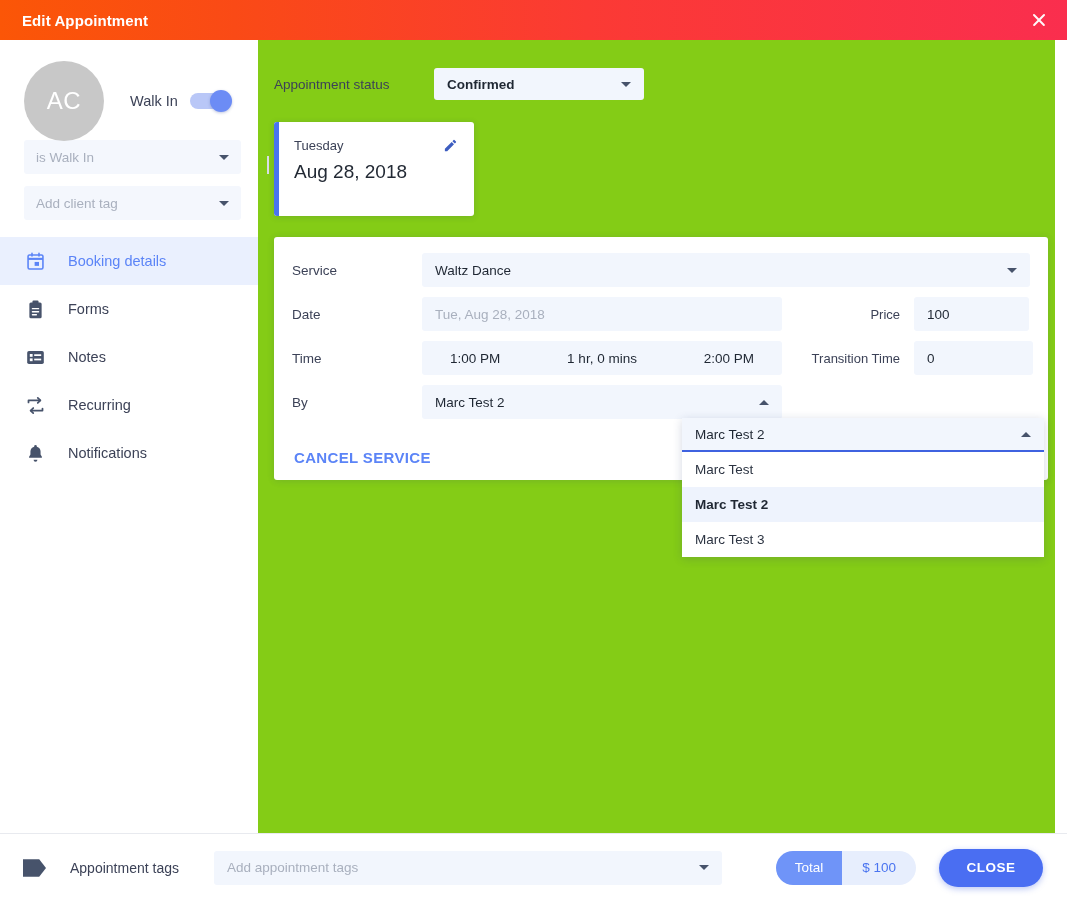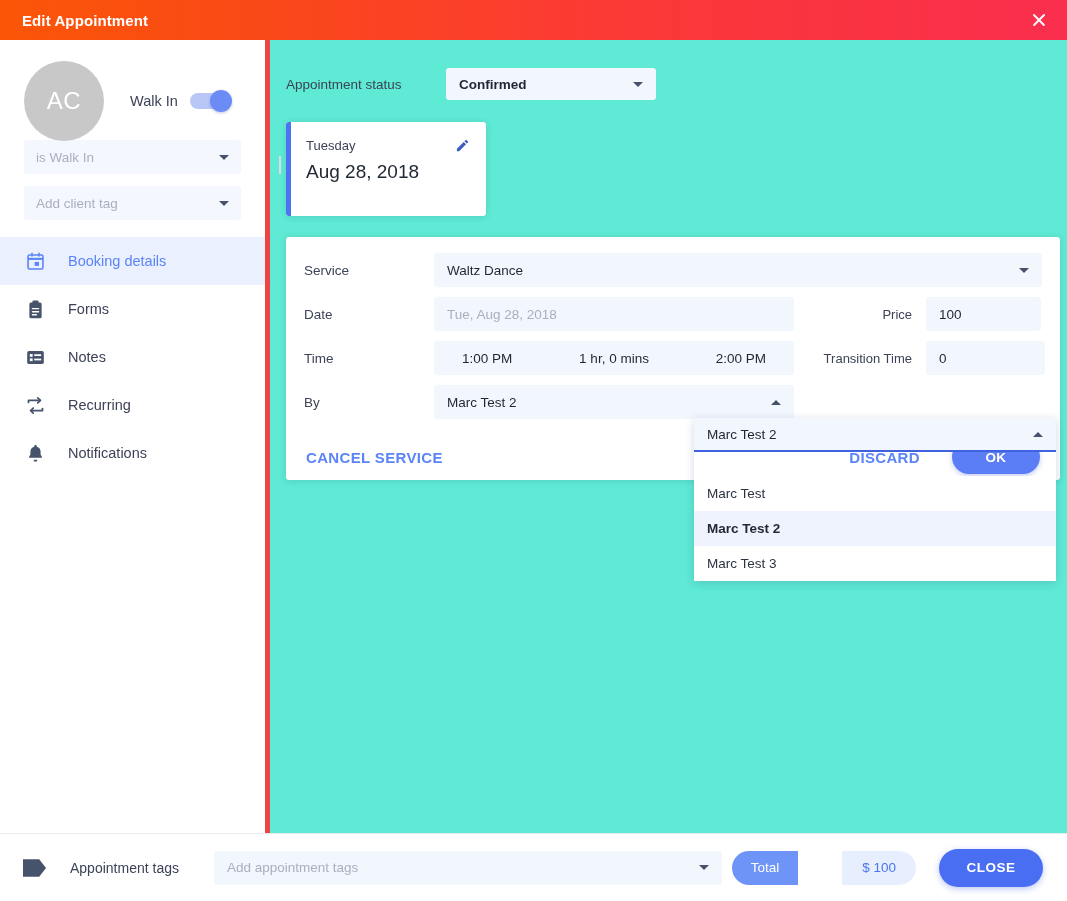--- a/index.html
+++ b/index.html
@@ -161,24 +161,24 @@
     justify-content: center;
     color: #47536b;
     flex: none;
   }
   .nav-item.active .nav-ico { color: #5b84f7; }
   .nav-ico svg { width: 21px; height: 21px; display: block; }
 
   
   .main {
     position: absolute;
-    top: 0; left: 270px;
+    top: 0; left: 258px;
     width: 797px;
     height: 793px;
-    background: #5eead4;
+    background: #84cc16;
   }
 
   .status-row {
     display: flex;
     align-items: center;
     padding: 28px 0 0 16px;
   }
   .status-label {
     font-size: 13.5px;
     color: #3c4257;
@@ -370,21 +370,21 @@
     align-items: center;
     padding: 0 13px;
     border-bottom: 2px solid #3f62e0;
     cursor: pointer;
   }
   .dd-head .val {
     flex: 1;
     font-size: 13.5px;
     color: #1f2733;
   }
-  .dd-list { background: #ffffff; margin-top: 24px; }
+  .dd-list { background: #ffffff; }
   .dd-item {
     height: 35px;
     display: flex;
     align-items: center;
     padding: 0 13px;
     font-size: 13.5px;
     color: #2c3442;
     cursor: pointer;
   }
   .dd-item.sel {
@@ -432,21 +432,20 @@
     color: #a9b0be;
   }
   .foot-spacer { flex: 1; }
 
   .total-pill {
     display: flex;
     height: 34px;
     border-radius: 17px;
     overflow: hidden;
     flex: none;
-    gap: 44px;
   }
   .total-left {
     background: #6f94f8;
     color: #ffffff;
     font-size: 13.5px;
     display: flex;
     align-items: center;
     padding: 0 19px;
   }
   .total-right {

